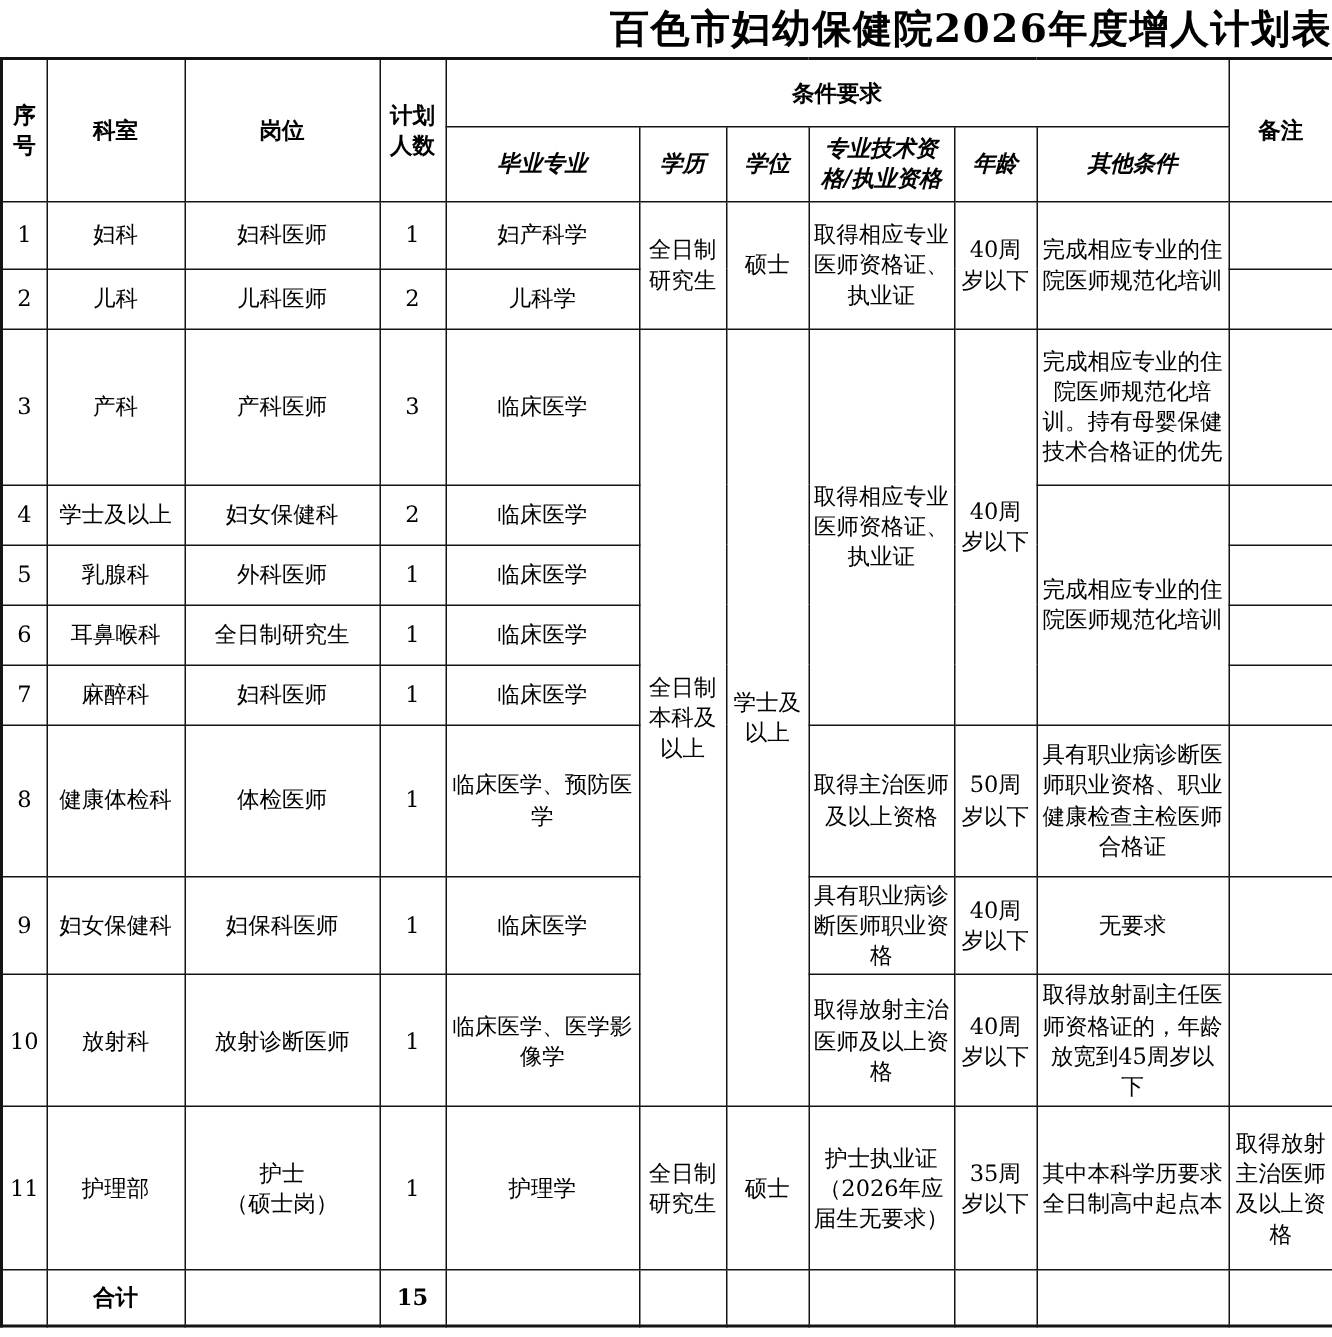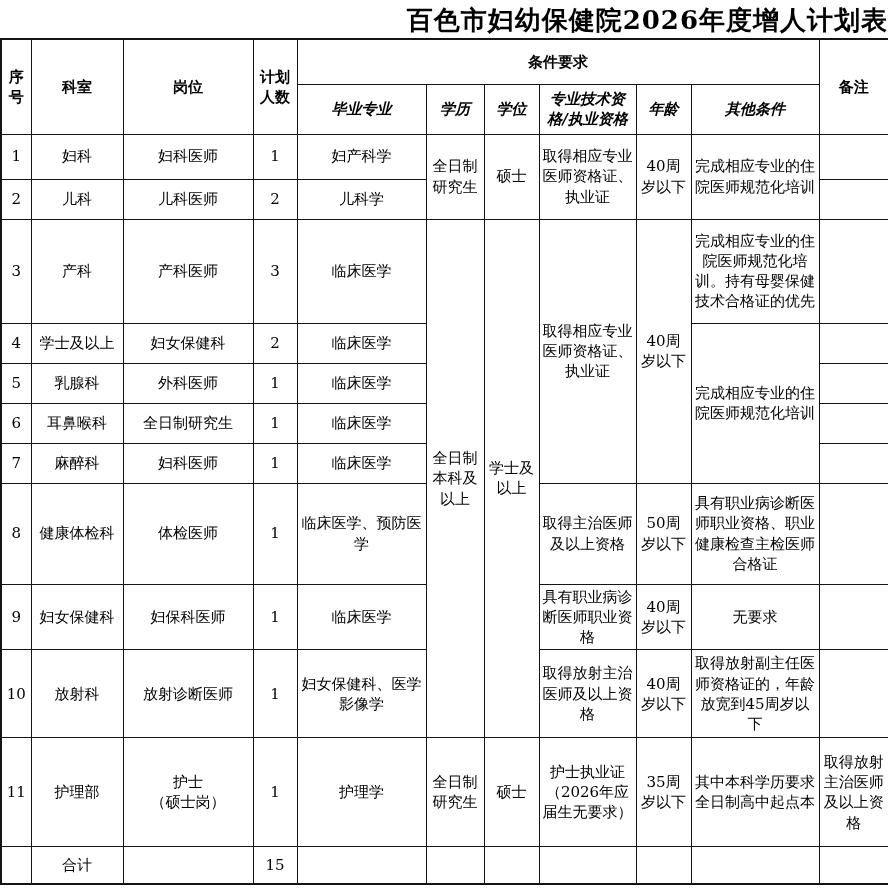--- a/index.html
+++ b/index.html
@@ -34,21 +34,21 @@
     text-align: center;
     vertical-align: middle;
     font-size: 15px;
     line-height: 1.35;
     padding: 2px 3px;
     white-space: pre-line;
     word-break: break-all;
     overflow: hidden;
   }
   table.plan th { font-weight: bold; padding: 2px 1px; }
-  td.bold { font-weight: normal; }
+  td.bold { font-weight: bold; }
   tr.hr1 { height: 45px; }
   tr.hr2 { height: 50px; font-style: italic; }
   tr.r1  { height: 45px; }
   tr.r2  { height: 40px; }
   tr.r3  { height: 104px; }
   tr.r4  { height: 40px; }
   tr.r5  { height: 40px; }
   tr.r6  { height: 40px; }
   tr.r7  { height: 40px; }
   tr.r8  { height: 101px; }
@@ -183,21 +183,21 @@
         <td>具有职业病诊断医师职业资格</td>
         <td>40周岁以下</td>
         <td>无要求</td>
         <td></td>
       </tr>
       <tr class="r10">
         <td>10</td>
         <td>放射科</td>
         <td>放射诊断医师</td>
         <td>1</td>
-        <td>妇女保健科、医学影像学</td>
+        <td>临床医学、医学影像学</td>
         <td>取得放射主治医师及以上资格</td>
         <td>40周岁以下</td>
         <td>取得放射副主任医师资格证的，年龄放宽到45周岁以下</td>
         <td></td>
       </tr>
       <tr class="r11">
         <td>11</td>
         <td>护理部</td>
         <td>护士
 （硕士岗）</td>

